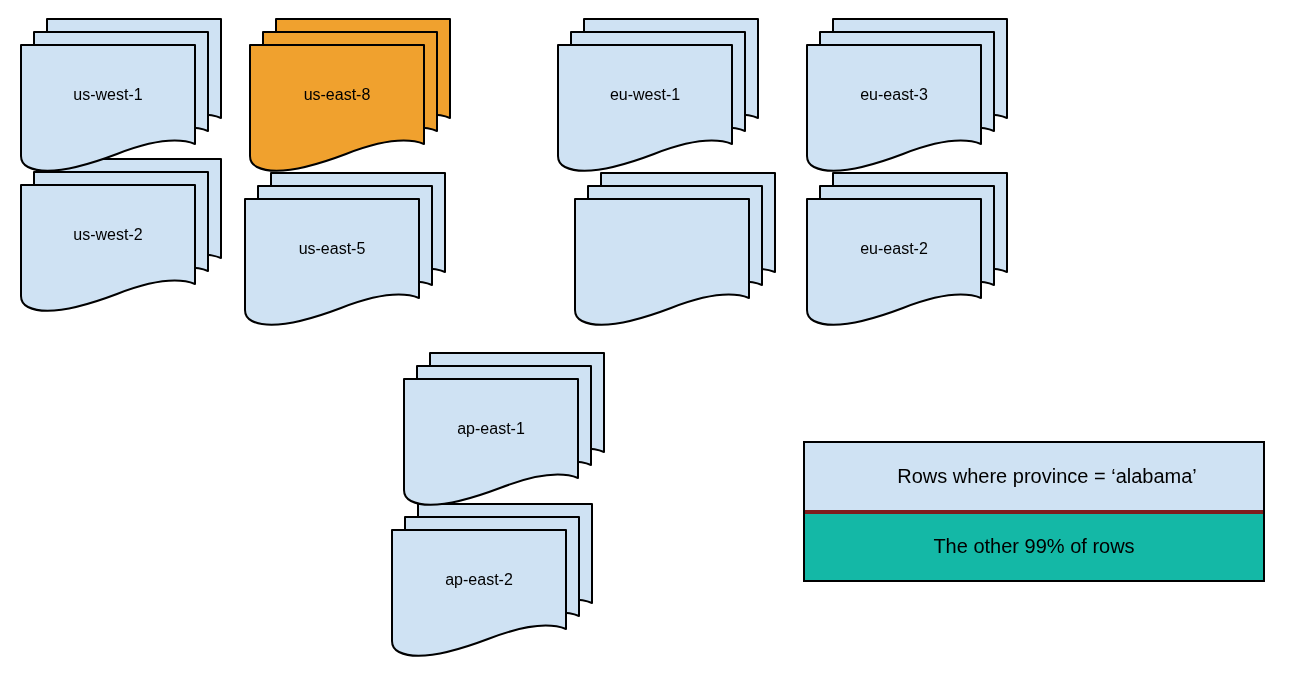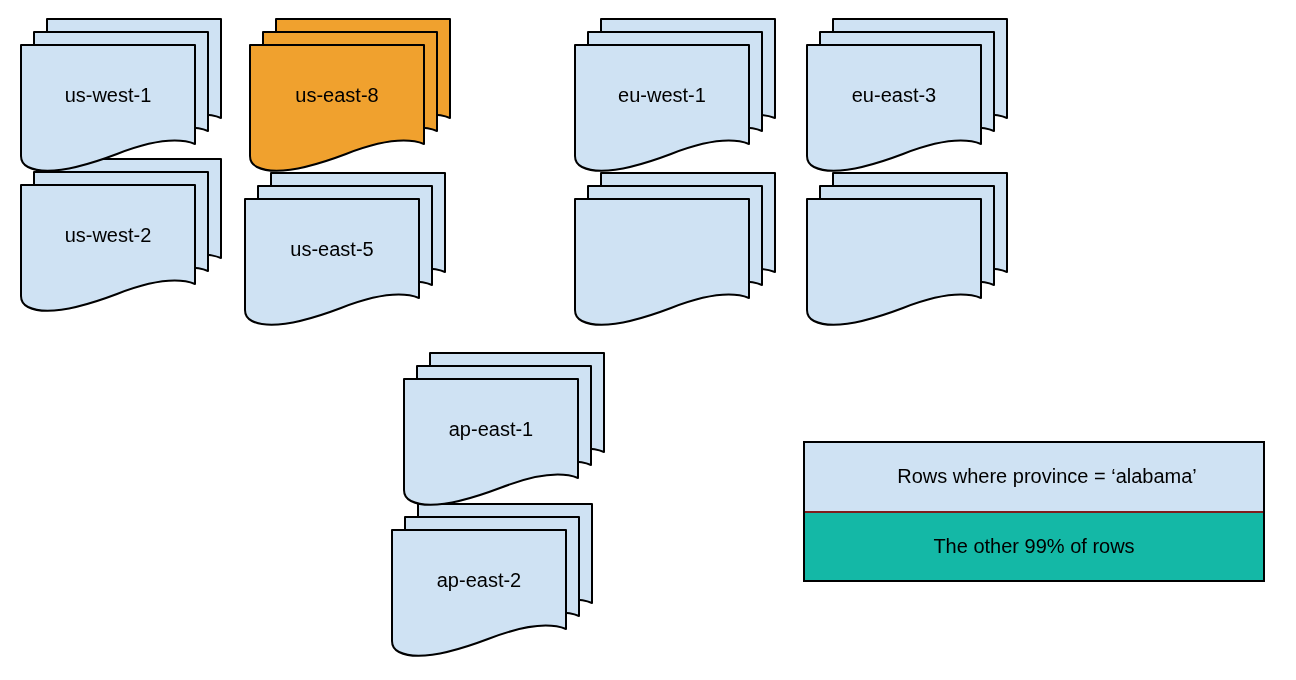--- a/index.html
+++ b/index.html
@@ -39,21 +39,21 @@
   .front { left: 0; top: 26px; }
   .doc-label {
     position: absolute;
     left: 0;
     top: 26px;
     width: 178px;
     height: 104px;
     display: flex;
     align-items: center;
     justify-content: center;
-    font-size: 20px;
+    font-size: 16px;
     color: #000000;
     z-index: 3;
     text-align: center;
   }
   .legend {
     position: absolute;
     left: 803px;
     top: 441px;
     width: 462px;
     height: 141px;
@@ -65,21 +65,21 @@
   }
   .legend-row {
     flex: 1;
     display: flex;
     align-items: center;
     justify-content: center;
     font-size: 20px;
     color: #000000;
   }
   .legend-row.first {
-    border-bottom: 2px solid #7f1d1d;
+    border-bottom: 4px solid #7f1d1d;
     padding-left: 26px;
   }
 </style>
 </head>
 <body>
 
 <div class="canvas">
 
   <svg width="0" height="0" style="position:absolute" aria-hidden="true">
     <defs>
@@ -106,21 +106,21 @@
       </svg>
     <svg class="doc back1" viewBox="0 0 178 134">
         <use href="#docshape" fill="#f0a12e"></use>
       </svg>
     <svg class="doc front" viewBox="0 0 178 134">
         <use href="#docshape" fill="#f0a12e"></use>
       </svg>
     <div class="doc-label">us-east-8</div>
   </div>
 
-  <div class="stack z-top" style="left:573px;top:17px">
+  <div class="stack z-top" style="left:556px;top:17px">
     <svg class="doc back2" viewBox="0 0 178 134">
         <use href="#docshape" fill="#cfe2f3"></use>
       </svg>
     <svg class="doc back1" viewBox="0 0 178 134">
         <use href="#docshape" fill="#cfe2f3"></use>
       </svg>
     <svg class="doc front" viewBox="0 0 178 134">
         <use href="#docshape" fill="#cfe2f3"></use>
       </svg>
     <div class="doc-label">eu-west-1</div>
@@ -180,20 +180,21 @@
   <div class="stack z-bottom" style="left:805px;top:171px">
     <svg class="doc back2" viewBox="0 0 178 134">
         <use href="#docshape" fill="#cfe2f3"></use>
       </svg>
     <svg class="doc back1" viewBox="0 0 178 134">
         <use href="#docshape" fill="#cfe2f3"></use>
       </svg>
     <svg class="doc front" viewBox="0 0 178 134">
         <use href="#docshape" fill="#cfe2f3"></use>
       </svg>
+    <div class="doc-label">eu-east-2</div>
   </div>
 
   <div class="stack z-top" style="left:402px;top:351px">
     <svg class="doc back2" viewBox="0 0 178 134">
         <use href="#docshape" fill="#cfe2f3"></use>
       </svg>
     <svg class="doc back1" viewBox="0 0 178 134">
         <use href="#docshape" fill="#cfe2f3"></use>
       </svg>
     <svg class="doc front" viewBox="0 0 178 134">

